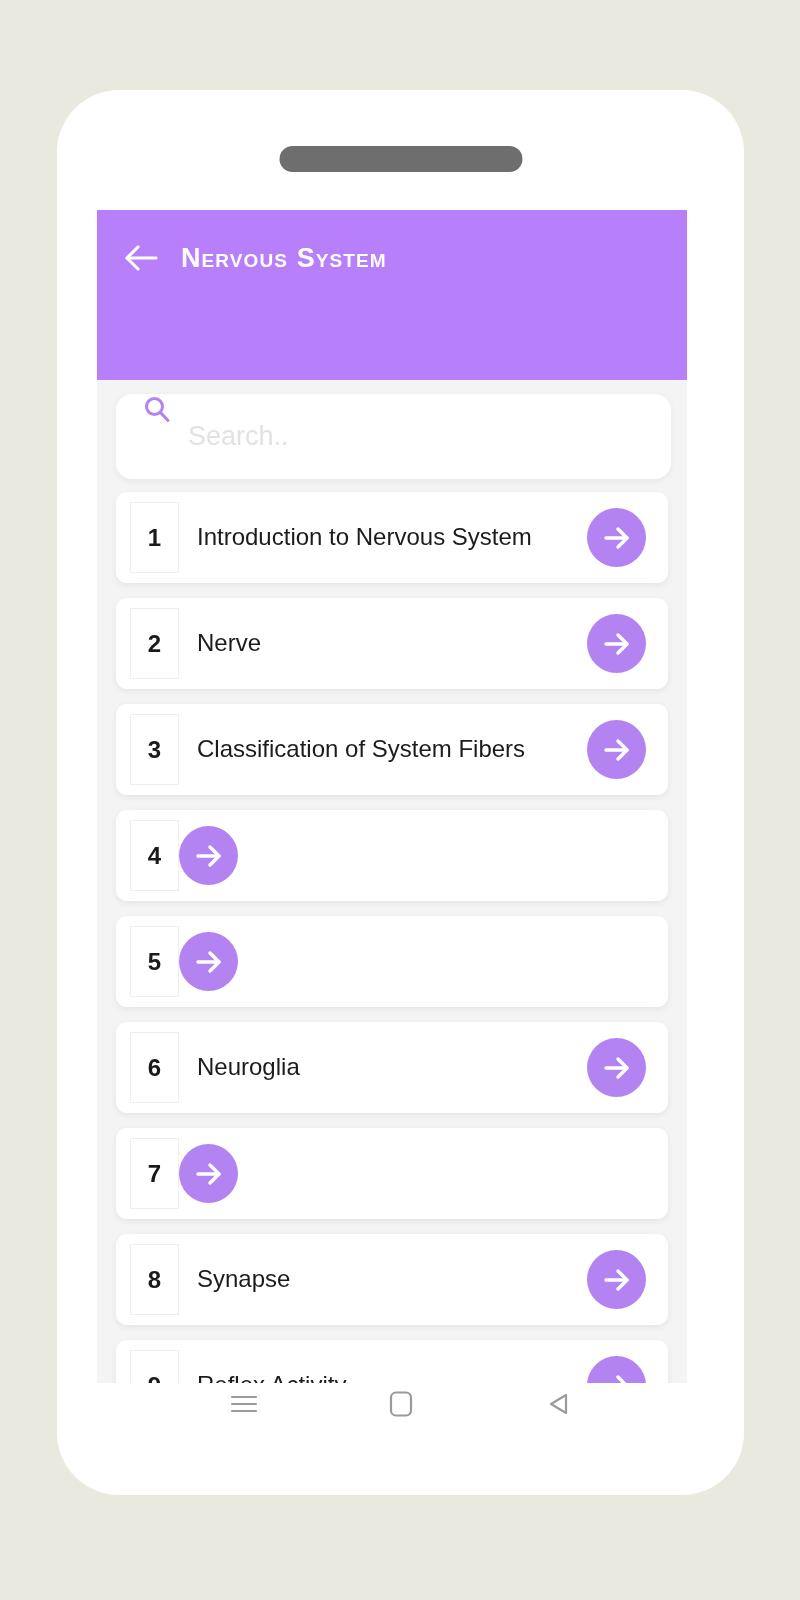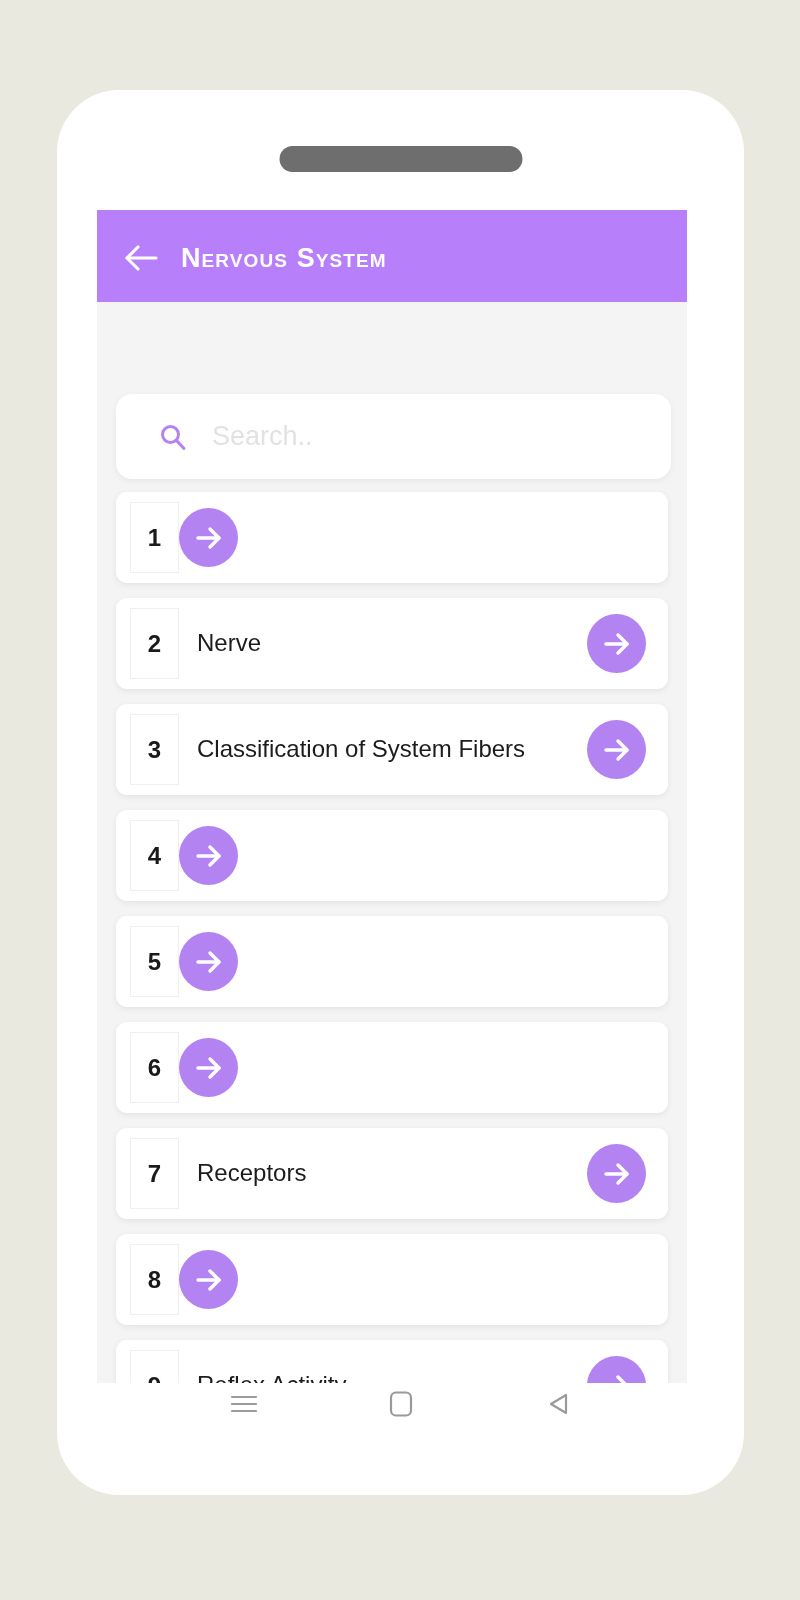--- a/index.html
+++ b/index.html
@@ -45,21 +45,21 @@
     background: #f4f4f4;
     overflow: hidden;
   }
 
   
   .appbar {
     position: absolute;
     left: 0;
     top: 0;
     width: 100%;
-    height: 92px;
+    height: 170px;
     background: #b87ffa;
     display: flex;
     align-items: flex-start;
     padding-top: 26px;
     padding-left: 22px;
   }
 
   .back-btn {
     width: 44px;
     height: 44px;
@@ -85,23 +85,21 @@
   .search-wrap {
     position: absolute;
     left: 19px;
     top: 184px;
     width: 555px;
     height: 85px;
     background: #ffffff;
     border-radius: 16px;
     box-shadow: 0 2px 7px rgba(0,0,0,0.055);
     display: flex;
-    align-items: center;
-    padding: 0 42px;
-    gap: 8px;
+    padding: 0 26px;
   }
 
   .search-icon { flex: none; display: block; margin-right: 16px; }
 
   .search-input {
     border: none;
     outline: none;
     background: transparent;
     font-family: "Liberation Sans", sans-serif;
     font-size: 27px;
@@ -220,20 +218,21 @@
           <line x1="18.6" y1="18.6" x2="26" y2="26.5"></line>
         </g>
       </svg>
       <input class="search-input" type="text" placeholder="Search.." style="">
     </div>
 
     <div class="list">
 
       <div class="card">
         <div class="num-box">1</div>
+        <div class="card-title">Introduction to Nervous System</div>
         <button class="go-btn">
           <svg width="30" height="26" viewBox="0 0 30 26" aria-hidden="true">
             <g stroke="#ffffff" stroke-width="3.4" fill="none" stroke-linecap="round" stroke-linejoin="round">
               <line x1="4" y1="13" x2="25" y2="13"></line>
               <polyline points="16,4 25,13 16,22"></polyline>
             </g>
           </svg>
         </button>
       </div>
 
@@ -282,45 +281,46 @@
             <g stroke="#ffffff" stroke-width="3.4" fill="none" stroke-linecap="round" stroke-linejoin="round">
               <line x1="4" y1="13" x2="25" y2="13"></line>
               <polyline points="16,4 25,13 16,22"></polyline>
             </g>
           </svg>
         </button>
       </div>
 
       <div class="card">
         <div class="num-box">6</div>
+        <div class="card-title">Neuroglia</div>
         <button class="go-btn">
           <svg width="30" height="26" viewBox="0 0 30 26" aria-hidden="true">
             <g stroke="#ffffff" stroke-width="3.4" fill="none" stroke-linecap="round" stroke-linejoin="round">
               <line x1="4" y1="13" x2="25" y2="13"></line>
               <polyline points="16,4 25,13 16,22"></polyline>
             </g>
           </svg>
         </button>
       </div>
 
       <div class="card">
         <div class="num-box">7</div>
-        <div class="card-title">Receptors</div>
         <button class="go-btn">
           <svg width="30" height="26" viewBox="0 0 30 26" aria-hidden="true">
             <g stroke="#ffffff" stroke-width="3.4" fill="none" stroke-linecap="round" stroke-linejoin="round">
               <line x1="4" y1="13" x2="25" y2="13"></line>
               <polyline points="16,4 25,13 16,22"></polyline>
             </g>
           </svg>
         </button>
       </div>
 
       <div class="card">
         <div class="num-box">8</div>
+        <div class="card-title">Synapse</div>
         <button class="go-btn">
           <svg width="30" height="26" viewBox="0 0 30 26" aria-hidden="true">
             <g stroke="#ffffff" stroke-width="3.4" fill="none" stroke-linecap="round" stroke-linejoin="round">
               <line x1="4" y1="13" x2="25" y2="13"></line>
               <polyline points="16,4 25,13 16,22"></polyline>
             </g>
           </svg>
         </button>
       </div>
 

